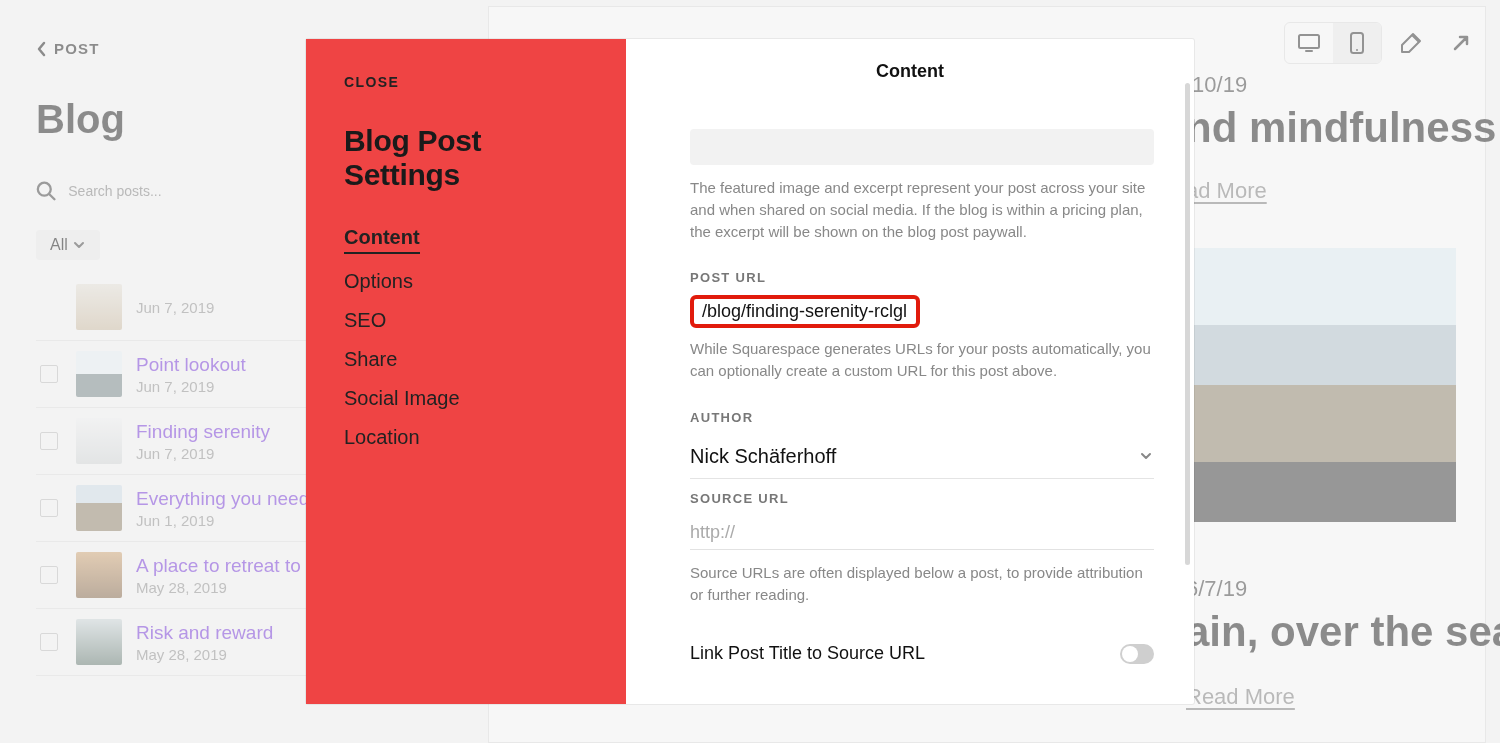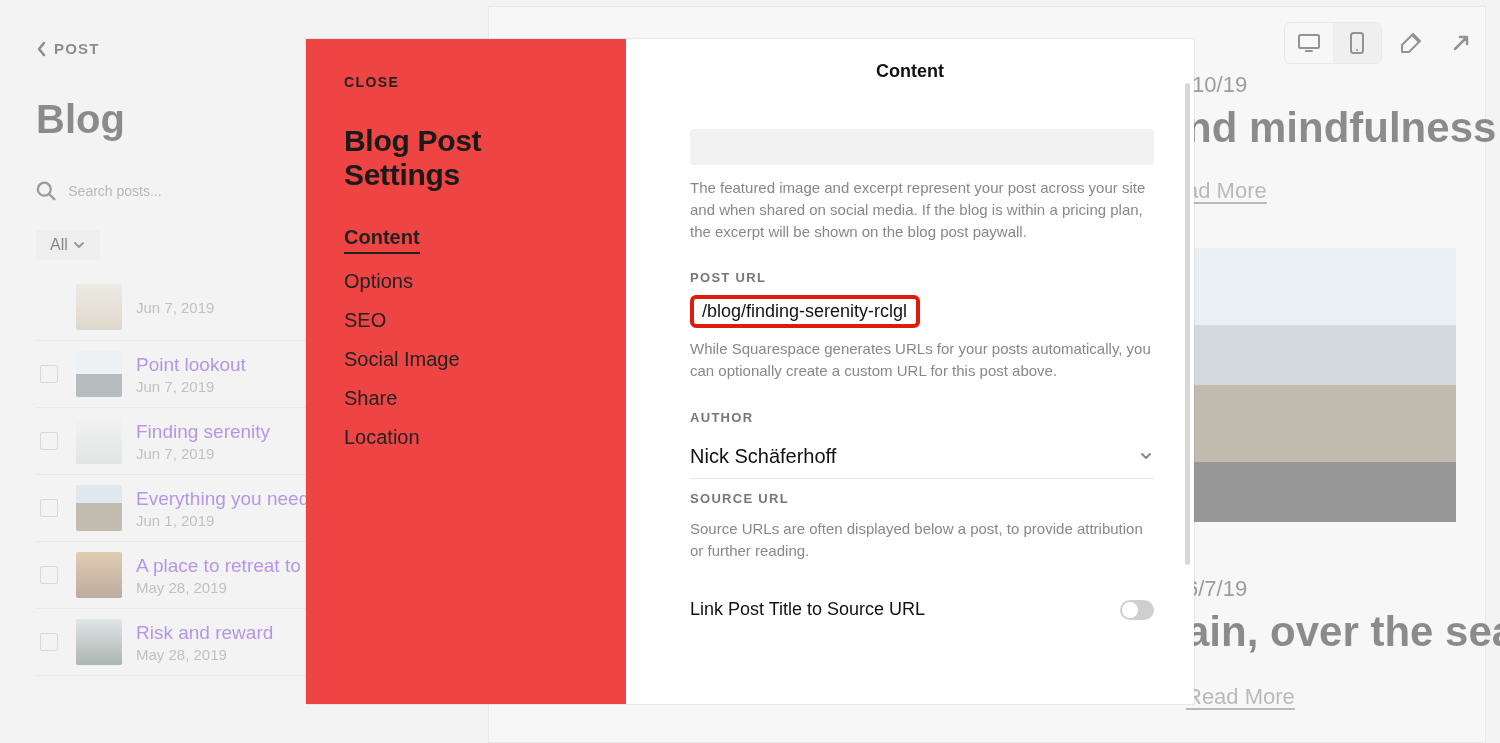--- a/index.html
+++ b/index.html
@@ -197,22 +197,22 @@
 <div class="overlay"></div>
 
 <div class="modal">
   <div class="modal-left">
     <div class="close-btn">CLOSE</div>
     <div class="modal-title">Blog Post Settings</div>
     <div class="tabs">
       <div class="tab active">Content</div>
       <div class="tab">Options</div>
       <div class="tab">SEO</div>
+      <div class="tab">Share</div>
       <div class="tab">Social Image</div>
-      <div class="tab">Share</div>
       <div class="tab">Location</div>
     </div>
   </div>
   <div class="modal-right">
     <div class="modal-head">Content</div>
     <div class="scrollbar"></div>
     <div class="modal-body">
       <div class="featured-box"></div>
       <div class="help">The featured image and excerpt represent your post across your site and when shared on social media. If the blog is within a pricing plan, the excerpt will be shown on the blog post paywall.</div>
 
@@ -224,20 +224,21 @@
 
       <div class="sec-label">AUTHOR</div>
       <div class="select">
         <span>Nick Schäferhoff</span>
         <svg width="16" height="16" viewBox="0 0 16 16">
             <path d="M4 6 L8 10 L12 6" stroke="#888" stroke-width="2" fill="none" stroke-linecap="round" stroke-linejoin="round"></path>
           </svg>
       </div>
 
       <div class="sec-label" style="margin-top:12px">SOURCE URL</div>
+      <input class="field" placeholder="http://" style="">
       <div class="help" style="margin-top:12px;margin-bottom:16px">Source URLs are often displayed below a post, to provide attribution or further reading.</div>
 
       <div class="toggle-row">
         <span>Link Post Title to Source URL</span>
         <div class="toggle"></div>
       </div>
     </div>
   </div>
 </div>
 

